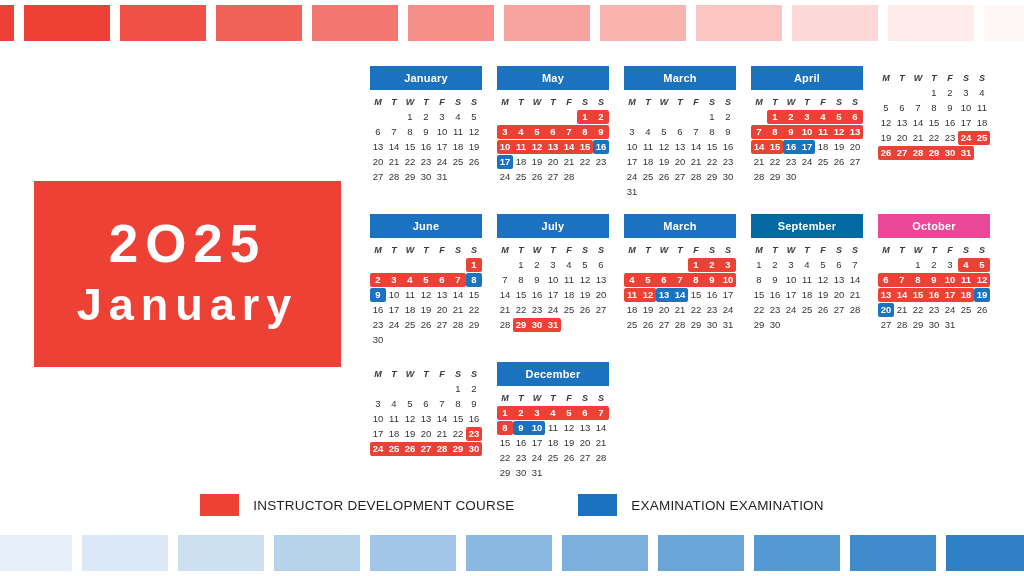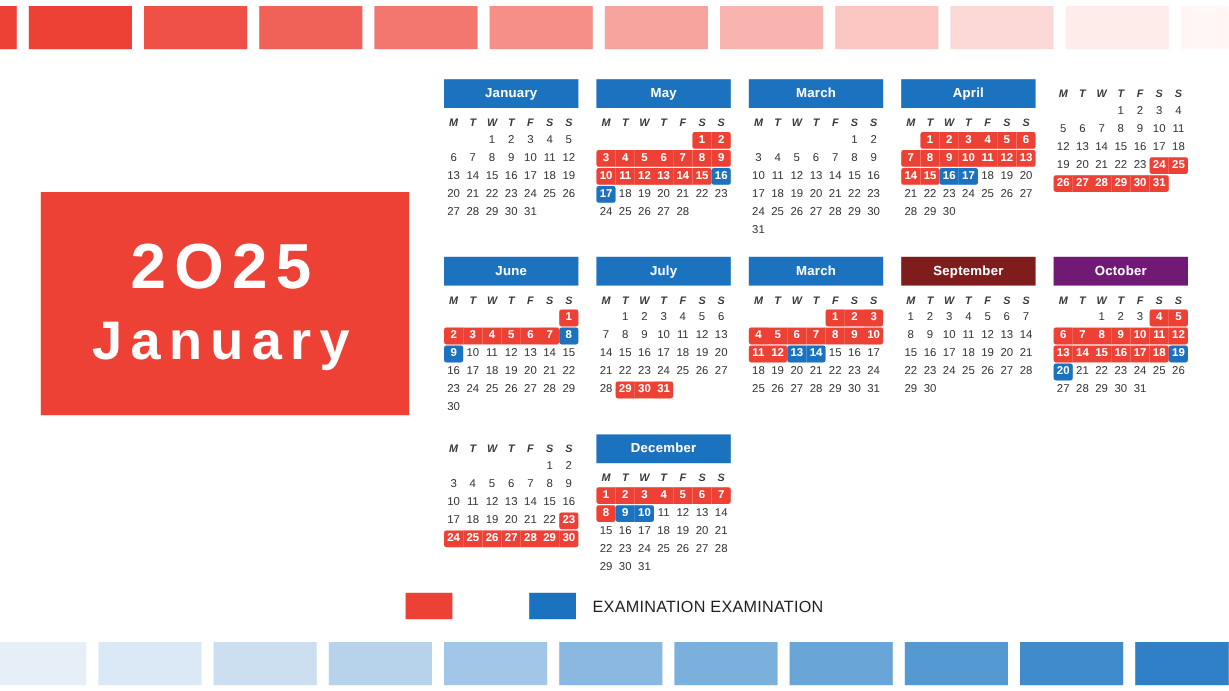--- a/index.html
+++ b/index.html
@@ -12,21 +12,21 @@
   #page{position:relative;width:1024px;height:576px;}
 
   
   .strip{position:absolute;left:0;width:1024px;height:46px;display:flex;align-items:center;}
   .strip.top{top:0;}
   .strip.bottom{bottom:0;}
   .strip .bar{height:36px;margin:0;flex:0 0 auto;}
 
   
   .title-card{
-    position:absolute;left:34px;top:160px;width:307px;height:186px;
+    position:absolute;left:34px;top:181px;width:307px;height:186px;
     display:flex;flex-direction:column;align-items:center;justify-content:center;
     color:#ffffff;
   }
   .title-year{
     font-size:53px;font-weight:700;letter-spacing:7px;line-height:1.18;
   }
   .title-word{
     font-size:45px;font-weight:700;letter-spacing:7px;line-height:1.3;
   }
 
@@ -563,21 +563,21 @@
           <div class="day">25</div>
           <div class="day">26</div>
           <div class="day">27</div>
           <div class="day">28</div>
           <div class="day">29</div>
           <div class="day">30</div>
           <div class="day">31</div>
         </div>
       </div>
       <div class="month">
-        <div class="month-head" style="background: #7f1d1d;">September</div>
+        <div class="month-head" style="background: #0369a1;">September</div>
         <div class="weekdays">
           <div class="wd">M</div>
           <div class="wd">T</div>
           <div class="wd">W</div>
           <div class="wd">T</div>
           <div class="wd">F</div>
           <div class="wd">S</div>
           <div class="wd">S</div>
         </div>
         <div class="week">
@@ -620,21 +620,21 @@
           <div class="day">29</div>
           <div class="day">30</div>
           <div class="day empty"></div>
           <div class="day empty"></div>
           <div class="day empty"></div>
           <div class="day empty"></div>
           <div class="day empty"></div>
         </div>
       </div>
       <div class="month">
-        <div class="month-head" style="background: #701a75;">October</div>
+        <div class="month-head" style="background: #ec4899;">October</div>
         <div class="weekdays">
           <div class="wd">M</div>
           <div class="wd">T</div>
           <div class="wd">W</div>
           <div class="wd">T</div>
           <div class="wd">F</div>
           <div class="wd">S</div>
           <div class="wd">S</div>
         </div>
         <div class="week">
@@ -794,20 +794,21 @@
           <div class="day empty"></div>
           <div class="day empty"></div>
           <div class="day empty"></div>
         </div>
       </div>
     </div>
 
   <div class="legend">
       <div class="legend-item">
         <div class="legend-swatch" style="background: rgb(238, 65, 54);"></div>
+        <div class="legend-label">INSTRUCTOR DEVELOPMENT COURSE</div>
       </div>
       <div class="legend-item">
         <div class="legend-swatch" style="background: rgb(27, 114, 190);"></div>
         <div class="legend-label">EXAMINATION EXAMINATION</div>
       </div>
     </div>
 
   <div class="strip bottom">
       <div class="bar" style="background: rgb(230, 239, 248); width: 72px; margin-right: 10px;"></div>
       <div class="bar" style="background: rgb(219, 233, 246); width: 86px; margin-right: 10px;"></div>

